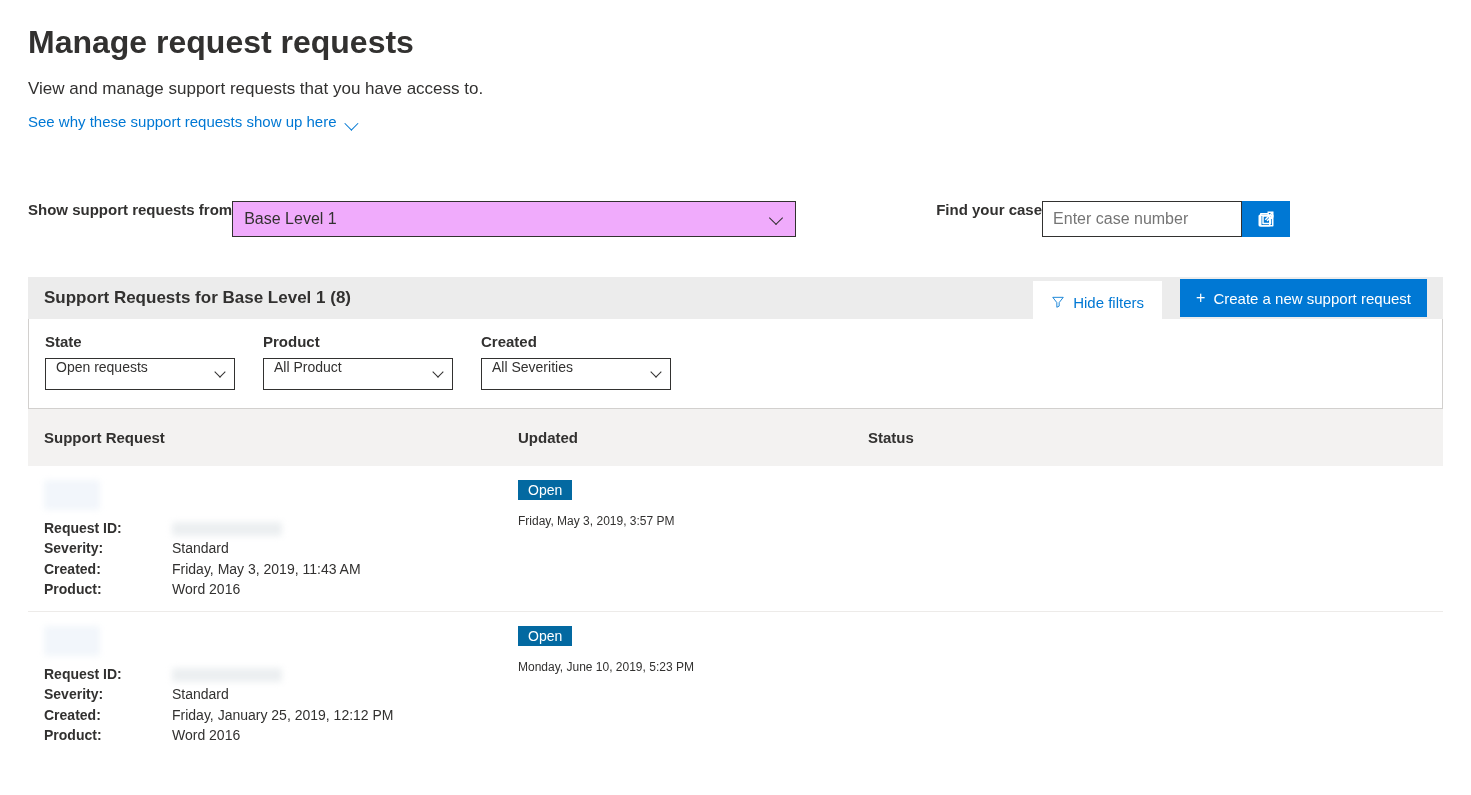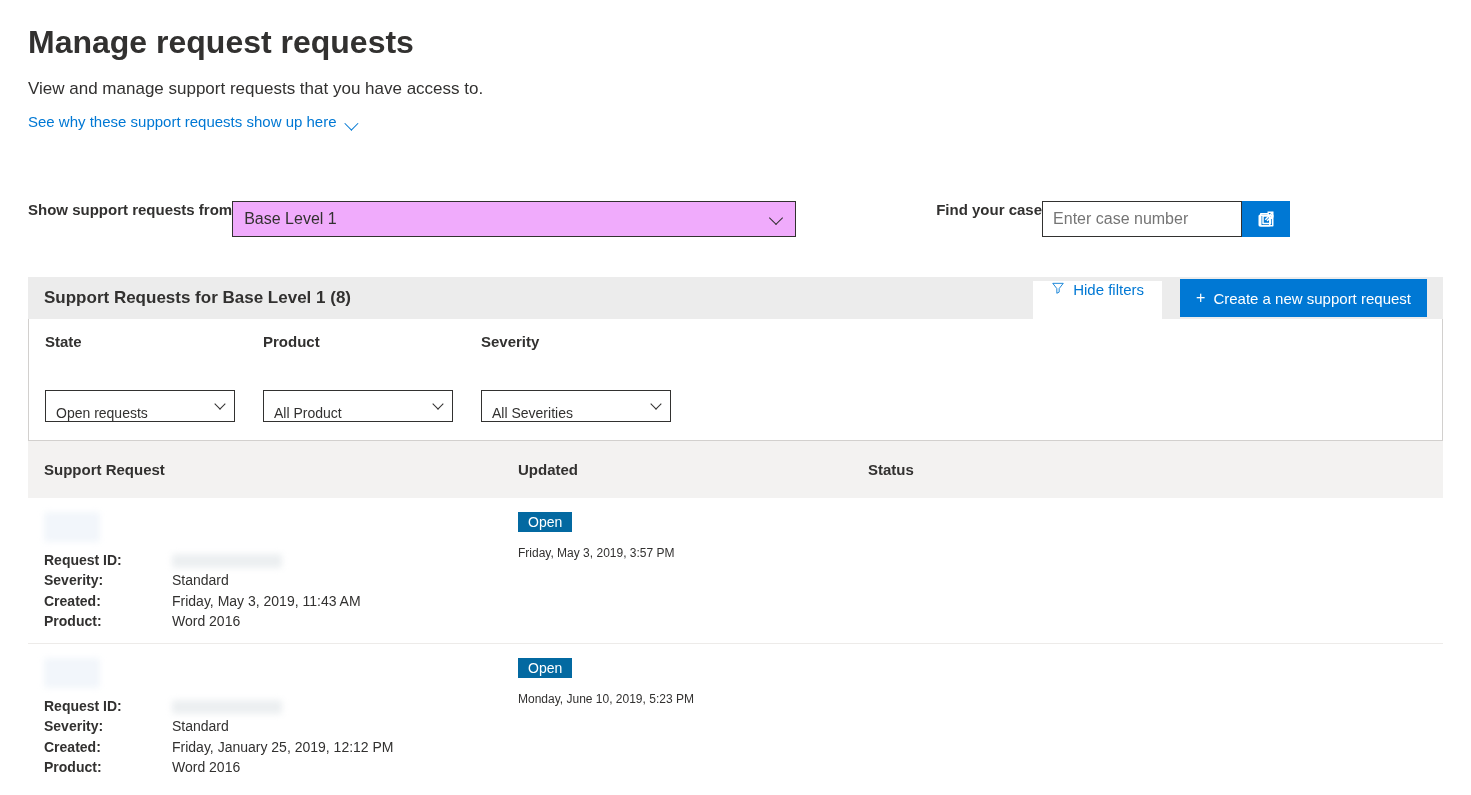--- a/index.html
+++ b/index.html
@@ -97,20 +97,21 @@
     .panel-title {
       font-size: 17px;
       font-weight: 600;
       flex: 1;
     }
     .hide-filters-tab {
       background: #fff;
       color: #0078d4;
       height: 42px;
       display: flex;
+      align-items: center;
       padding: 0 18px;
       gap: 8px;
       cursor: pointer;
       font-size: 15px;
       margin-top: 8px;
     }
     .create-btn {
       background: #0078d4;
       color: #fff;
       height: 38px;
@@ -124,33 +125,33 @@
       border: none;
     }
     .plus-icon { font-size: 16px; line-height: 1; }
     .filters-row {
       border: 1px solid #d2d0ce;
       border-top: none;
       padding: 14px 16px 18px;
       display: flex;
       gap: 28px;
     }
-    .filter-group { display: flex; flex-direction: column; gap: 32px; }
+    .filter-group { display: flex; flex-direction: column; }
     .filter-label {
       font-size: 15px;
       font-weight: 600;
       margin-bottom: 8px;
     }
     .filter-select {
       position: relative;
       border: 1px solid #323130;
       height: 32px;
       width: 190px;
       display: flex;
-      align-items: flex-end;
+      align-items: flex-start;
       padding: 0 10px;
       font-size: 14px;
       cursor: pointer;
       background: #fff;
     }
     .filter-select .chev {
       position: absolute;
       right: 10px;
       top: 9px;
       width: 8px; height: 8px;
@@ -268,21 +269,21 @@
     </div>
   </div>
   <div class="filter-group">
     <div class="filter-label">Product</div>
     <div class="filter-select">
       <span>All Product</span>
       <span class="chev"></span>
     </div>
   </div>
   <div class="filter-group">
-    <div class="filter-label">Severity</div>
+    <div class="filter-label">Created</div>
     <div class="filter-select">
       <span>All Severities</span>
       <span class="chev"></span>
     </div>
   </div>
 </div>
 
 <div class="table-head">
   <div class="col-request">Support Request</div>
   <div class="col-updated">Updated</div>

